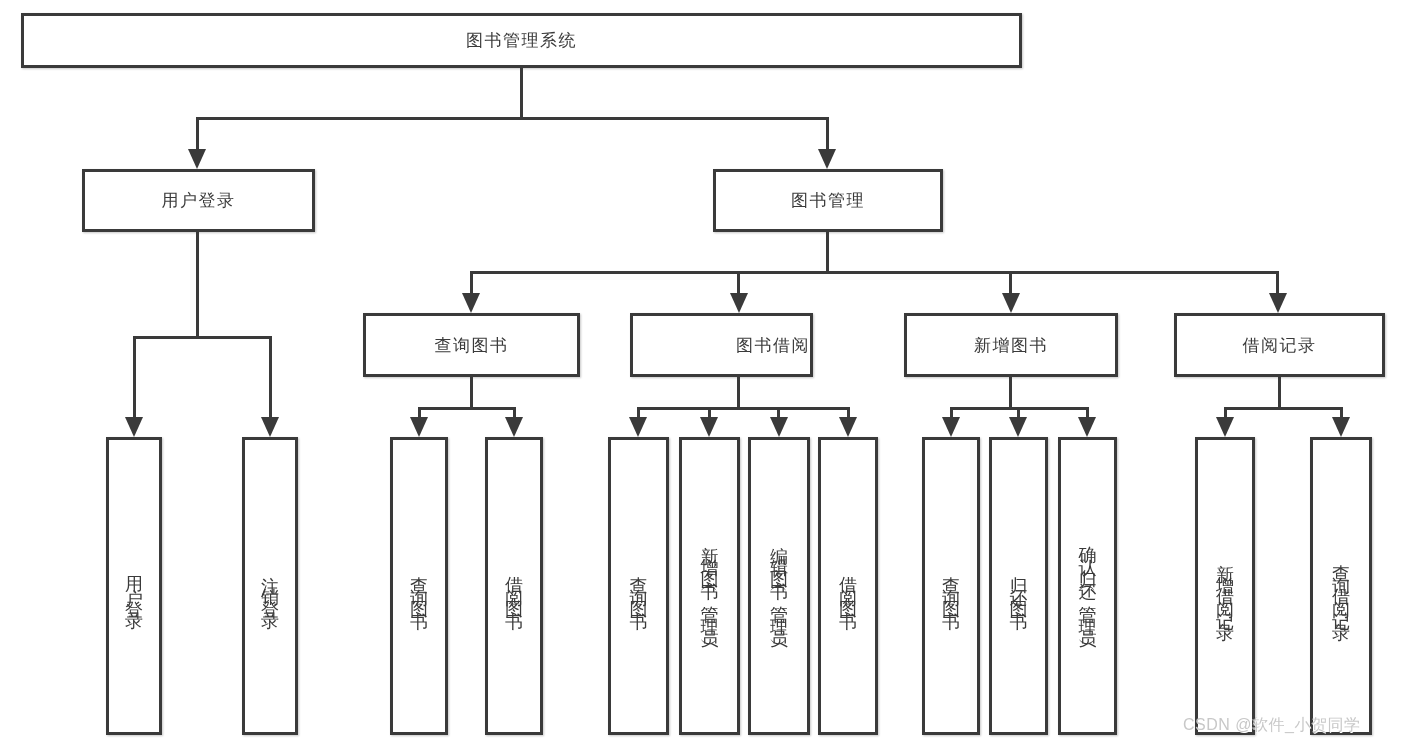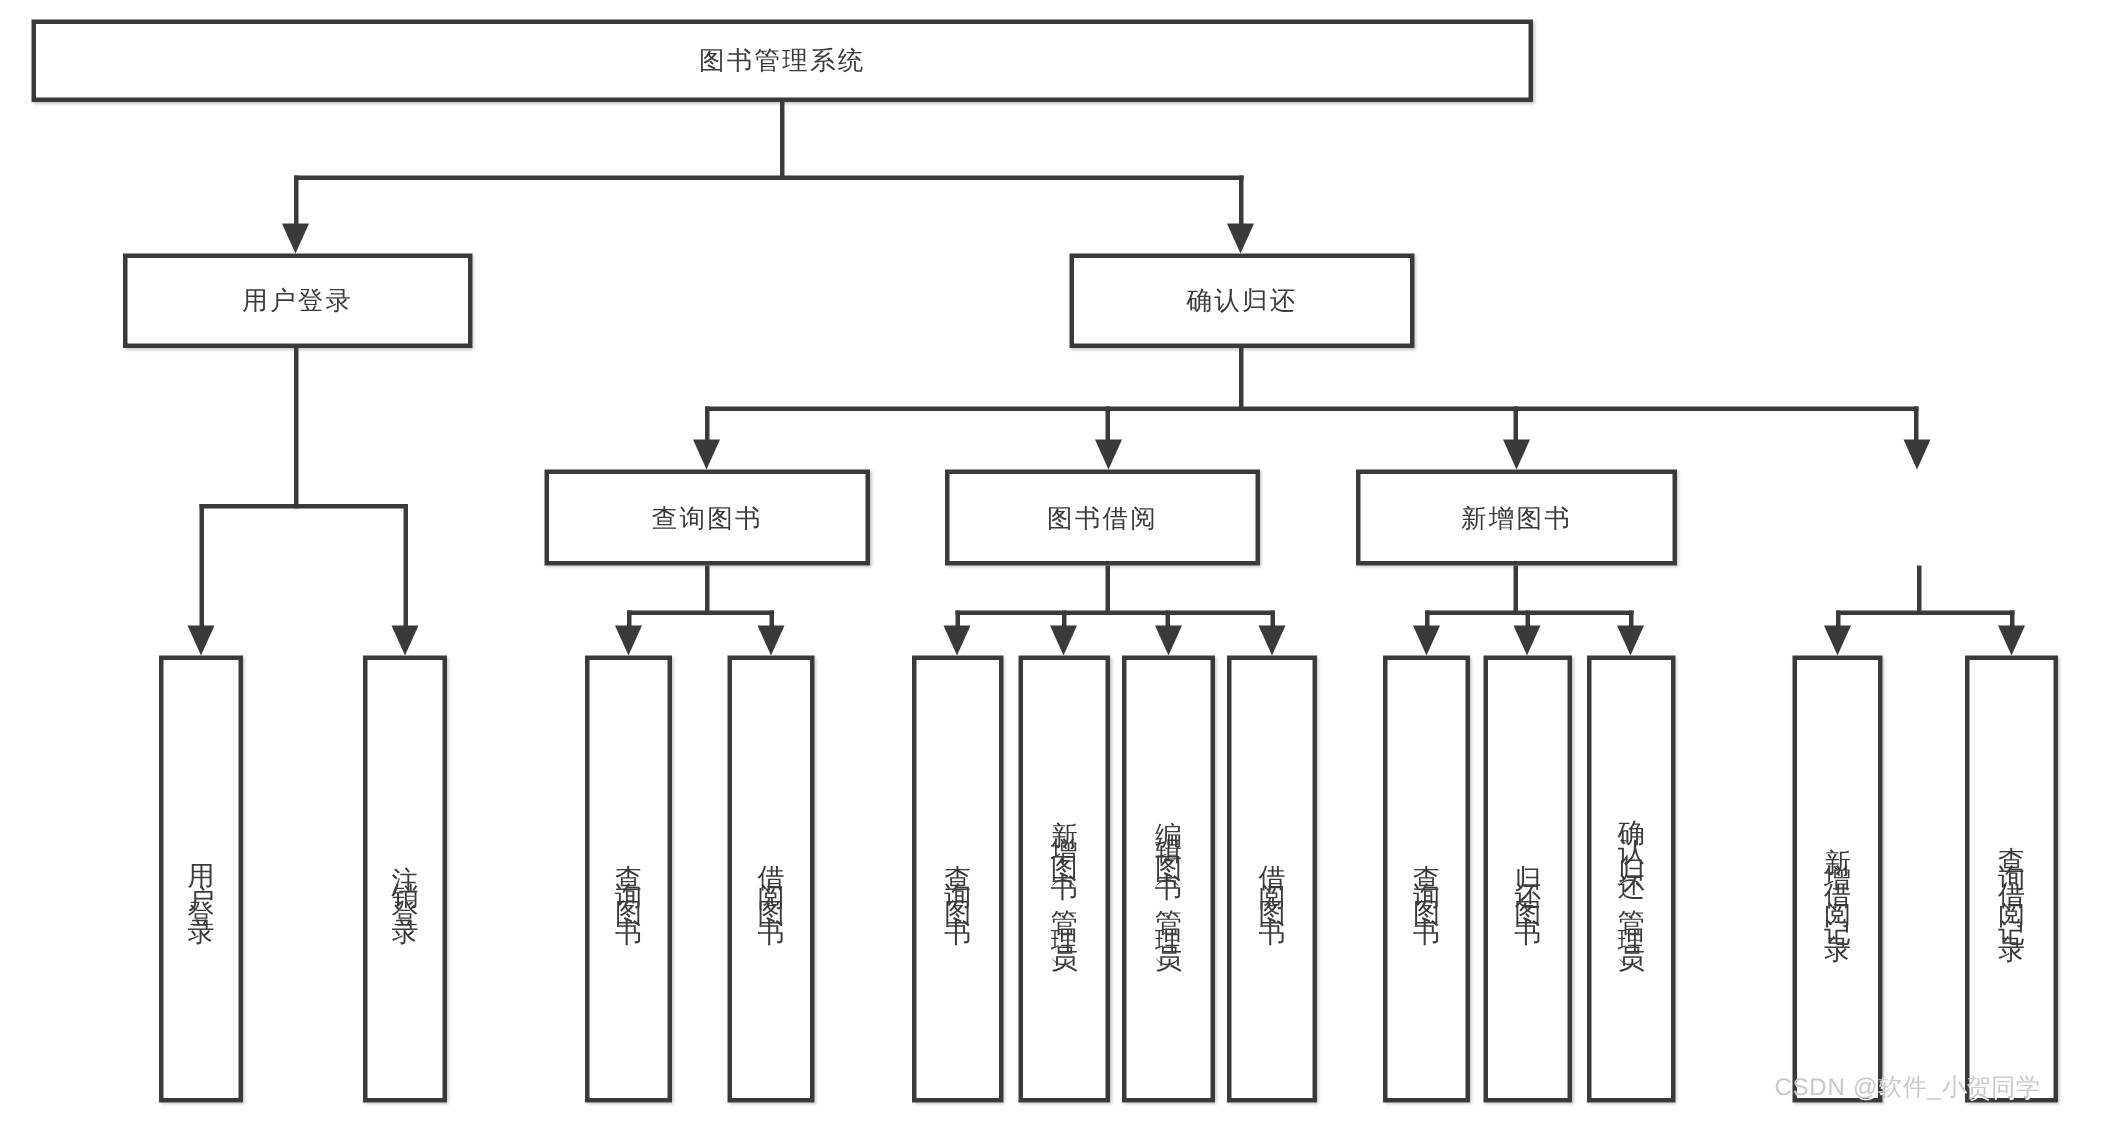--- a/index.html
+++ b/index.html
@@ -49,21 +49,21 @@
   <div class="line" style="left:196px;top:117px;width:633px;height:3px;"></div>
   <div class="line" style="left:196px;top:117px;width:3px;height:34px;"></div>
   <div class="arrow" style="left:188px;top:149px;"></div>
   <div class="line" style="left:826px;top:117px;width:3px;height:34px;"></div>
   <div class="arrow" style="left:818px;top:149px;"></div>
 
   <div class="box" style="left:82px;top:169px;width:233px;height:63px;">
     <span class="hlabel">用户登录</span>
   </div>
   <div class="box" style="left:713px;top:169px;width:230px;height:63px;">
-    <span class="hlabel">确认归还</span>
+    <span class="hlabel">图书管理</span>
   </div>
 
   <div class="line" style="left:196px;top:232px;width:3px;height:107px;"></div>
   <div class="line" style="left:133px;top:336px;width:139px;height:3px;"></div>
   <div class="line" style="left:133px;top:336px;width:3px;height:83px;"></div>
   <div class="arrow" style="left:125px;top:417px;"></div>
   <div class="line" style="left:269px;top:336px;width:3px;height:83px;"></div>
   <div class="arrow" style="left:261px;top:417px;"></div>
 
   <div class="line" style="left:826px;top:232px;width:3px;height:42px;"></div>
@@ -73,25 +73,28 @@
   <div class="line" style="left:737px;top:271px;width:3px;height:24px;"></div>
   <div class="arrow" style="left:730px;top:293px;"></div>
   <div class="line" style="left:1009px;top:271px;width:3px;height:24px;"></div>
   <div class="arrow" style="left:1002px;top:293px;"></div>
   <div class="line" style="left:1276px;top:271px;width:3px;height:24px;"></div>
   <div class="arrow" style="left:1269px;top:293px;"></div>
 
   <div class="box" style="left:363px;top:313px;width:217px;height:64px;">
     <span class="hlabel">查询图书</span>
   </div>
-  <div class="box" style="left:630px;top:313px;width:210px;height:64px;">
+  <div class="box" style="left:630px;top:313px;width:183px;height:64px;justify-content:flex-end;">
     <span class="hlabel">图书借阅</span>
   </div>
   <div class="box" style="left:904px;top:313px;width:214px;height:64px;">
     <span class="hlabel">新增图书</span>
+  </div>
+  <div class="box" style="left:1174px;top:313px;width:211px;height:64px;">
+    <span class="hlabel">借阅记录</span>
   </div>
 
   <div class="line" style="left:470px;top:377px;width:3px;height:33px;"></div>
   <div class="line" style="left:418px;top:407px;width:98px;height:3px;"></div>
   <div class="line" style="left:418px;top:407px;width:3px;height:12px;"></div>
   <div class="arrow" style="left:410px;top:417px;"></div>
   <div class="line" style="left:513px;top:407px;width:3px;height:12px;"></div>
   <div class="arrow" style="left:505px;top:417px;"></div>
 
   <div class="line" style="left:737px;top:377px;width:3px;height:33px;"></div>

